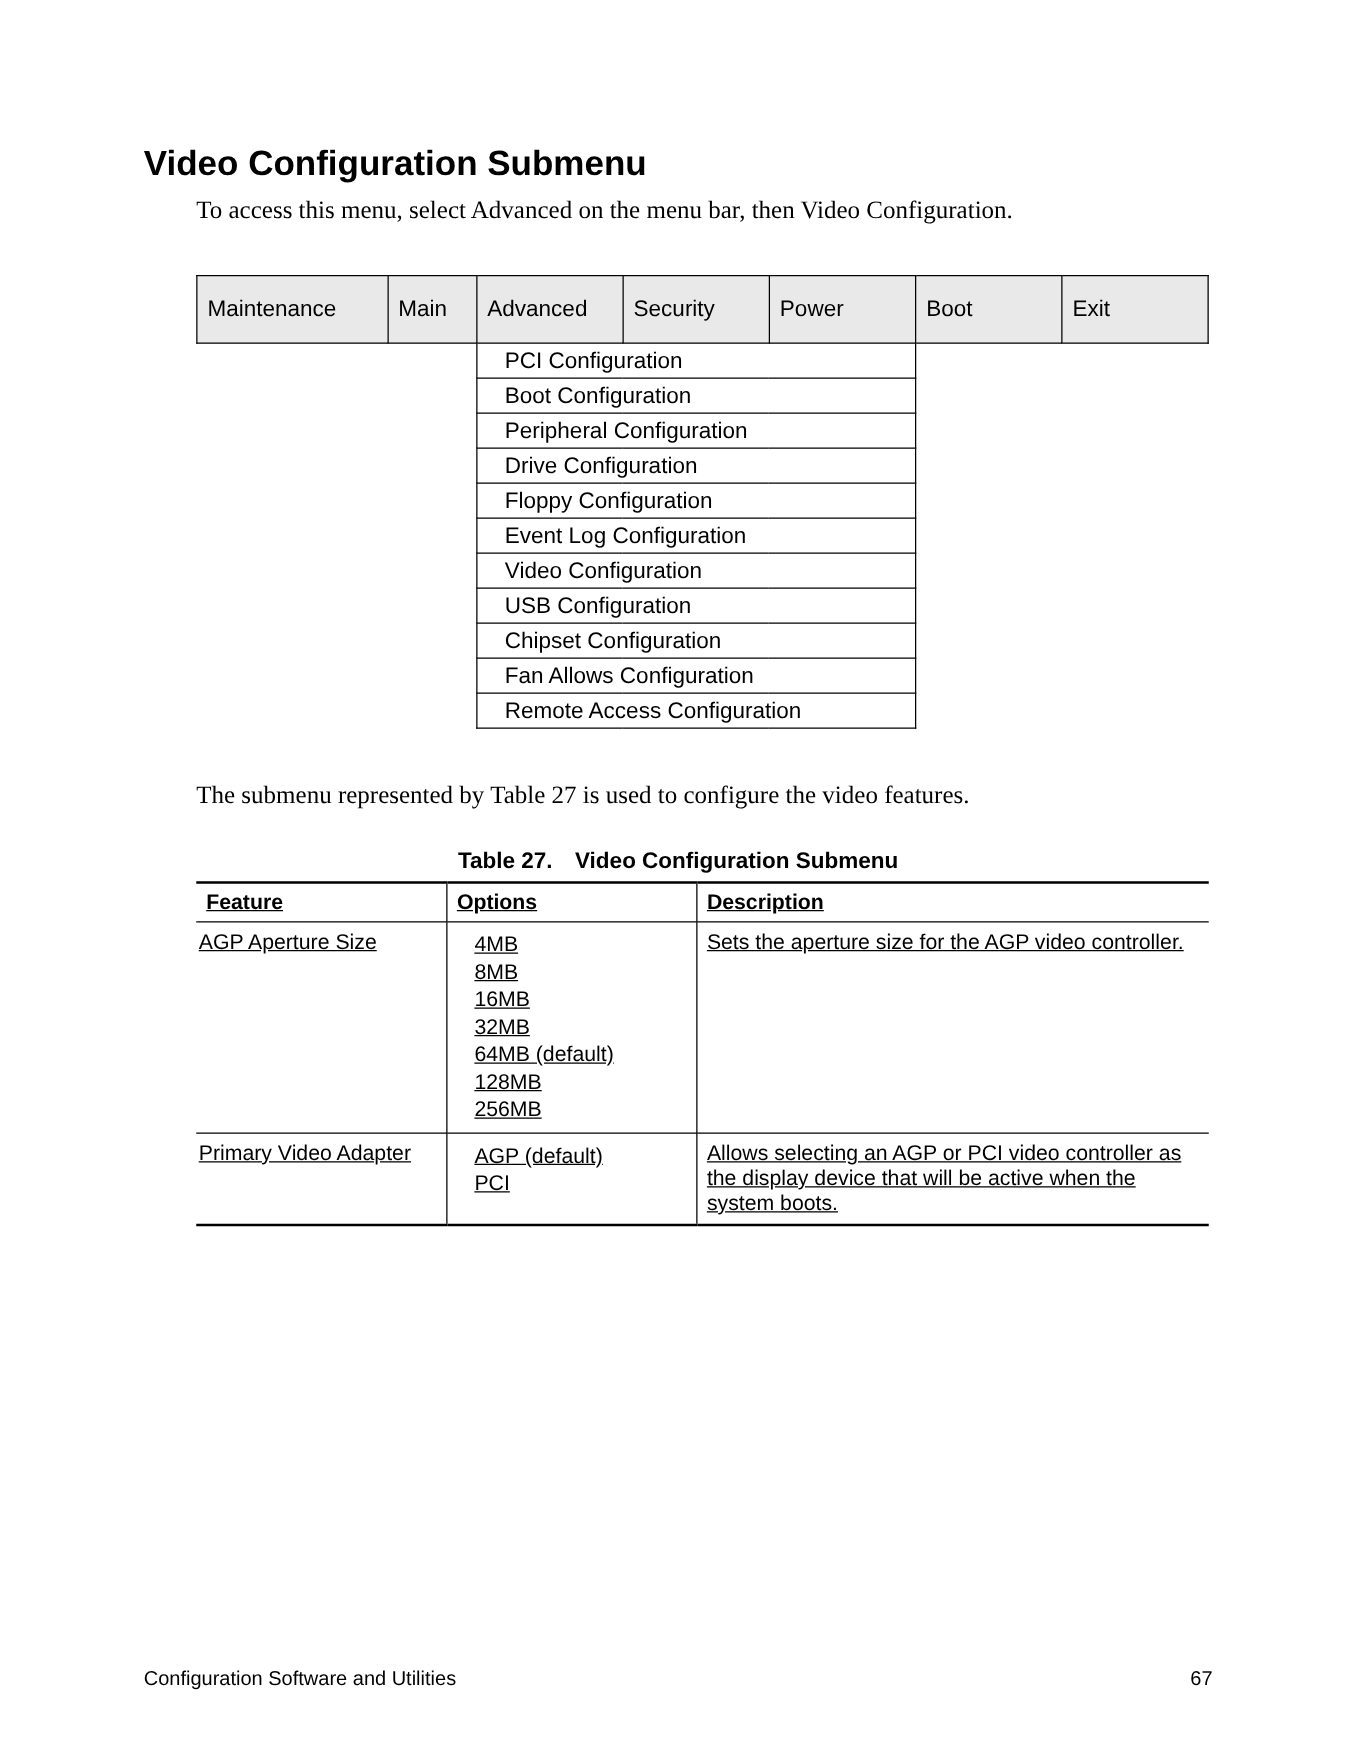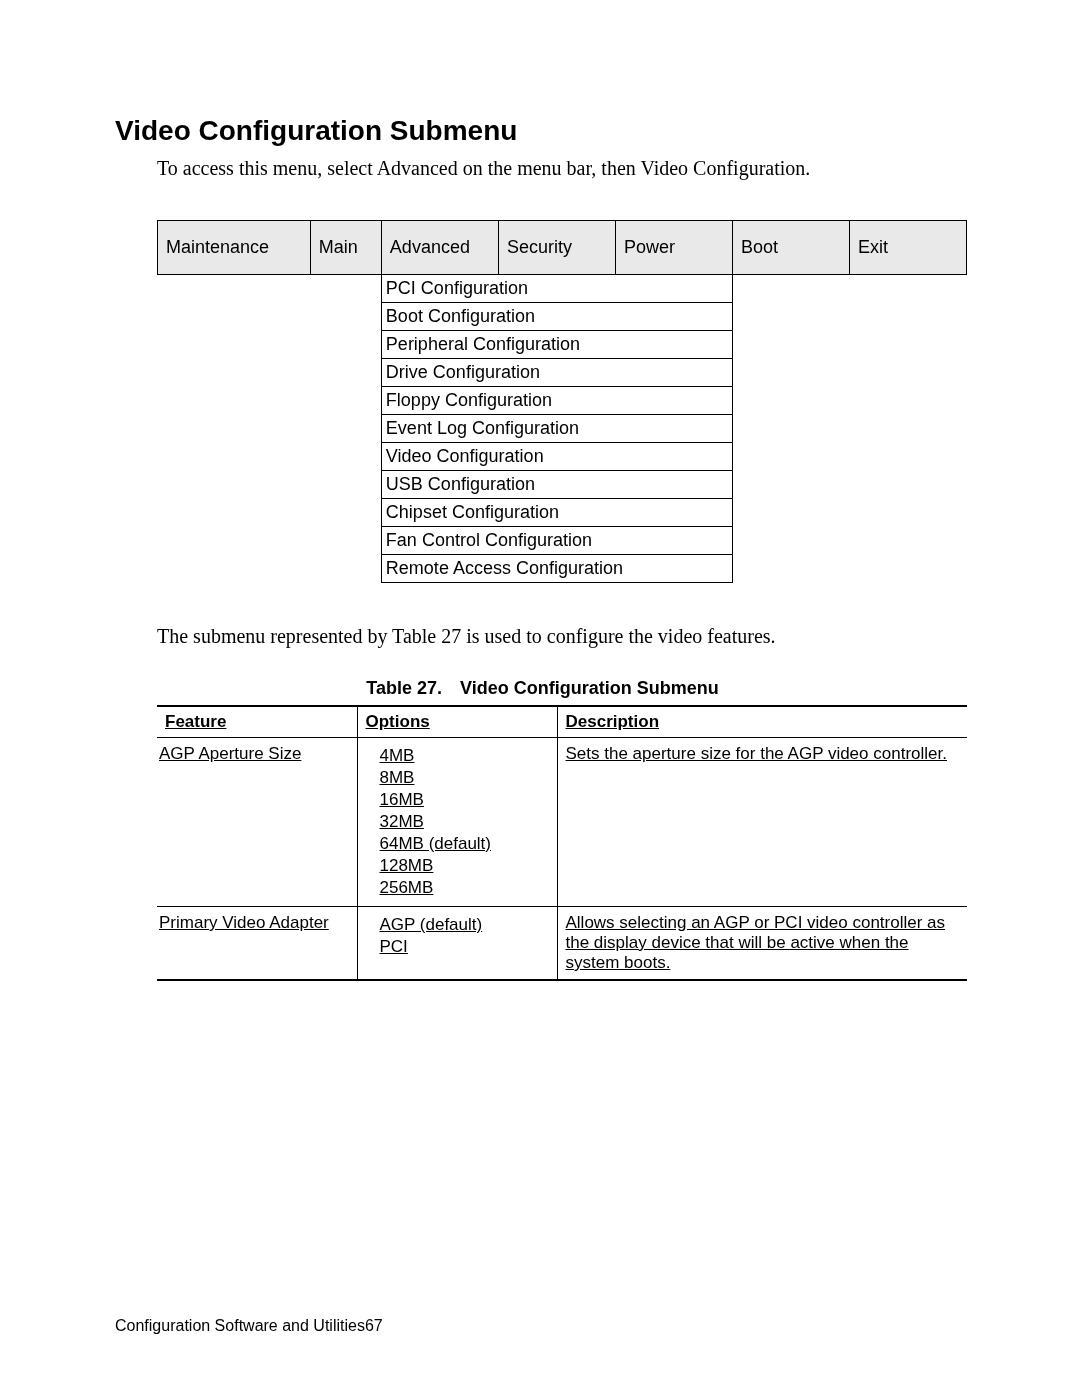--- a/index.html
+++ b/index.html
@@ -37,21 +37,21 @@
   .menubar th {
     font-weight: normal;
     text-align: left;
     border: 1px solid #000;
     background: #e9e9e9;
     padding: 16px 8px;
     height: 28px;
   }
   .menubar td {
     border: 1px solid #000;
-    padding: 3px 4px;
+    padding: 3px 22px;
     font-size: 18px;
     height: 24px;
   }
   .menubar td.empty {
     border: none;
   }
   p.afterpara {
     font-family: "Times New Roman", Times, serif;
     font-size: 20px;
     margin: 42px 0 30px 42px;
@@ -84,25 +84,26 @@
     vertical-align: top;
   }
   table.features td.opts div { margin: 2px 0; padding-left: 14px;}
   table.features th.col-f { width: 200px; border-right: 1px solid #000;}
   table.features th.col-o { width: 200px; border-right: 1px solid #000;}
   table.features td.col-f { border-right: 1px solid #000; padding-left: 2px;}
   table.features td.col-o { border-right: 1px solid #000; }
   table.features tr.lastsection td { border-bottom: 2px solid #000; }
   .footer {
     position: absolute;
-    bottom: 62px;
+    bottom: 44px;
     left: 115px;
     right: 110px;
     font-size: 16px;
     display: flex;
+    justify-content: space-between;
   }
 </style>
 </head>
 <body>
 
 <div class="page">
   <h2 class="title">Video Configuration Submenu</h2>
   <p class="intro">To access this menu, select Advanced on the menu bar, then Video Configuration.</p>
 
   <table class="menubar">
@@ -175,21 +176,21 @@
     <tr>
           <td class="empty"></td>
           <td class="empty"></td>
           <td colspan="3">Chipset Configuration</td>
           <td class="empty"></td>
           <td class="empty"></td>
         </tr>
     <tr>
           <td class="empty"></td>
           <td class="empty"></td>
-          <td colspan="3">Fan Control Configuration</td>
+          <td colspan="3">Fan Allows Configuration</td>
           <td class="empty"></td>
           <td class="empty"></td>
         </tr>
     <tr>
           <td class="empty"></td>
           <td class="empty"></td>
           <td colspan="3">Remote Access Configuration</td>
           <td class="empty"></td>
           <td class="empty"></td>
         </tr>

